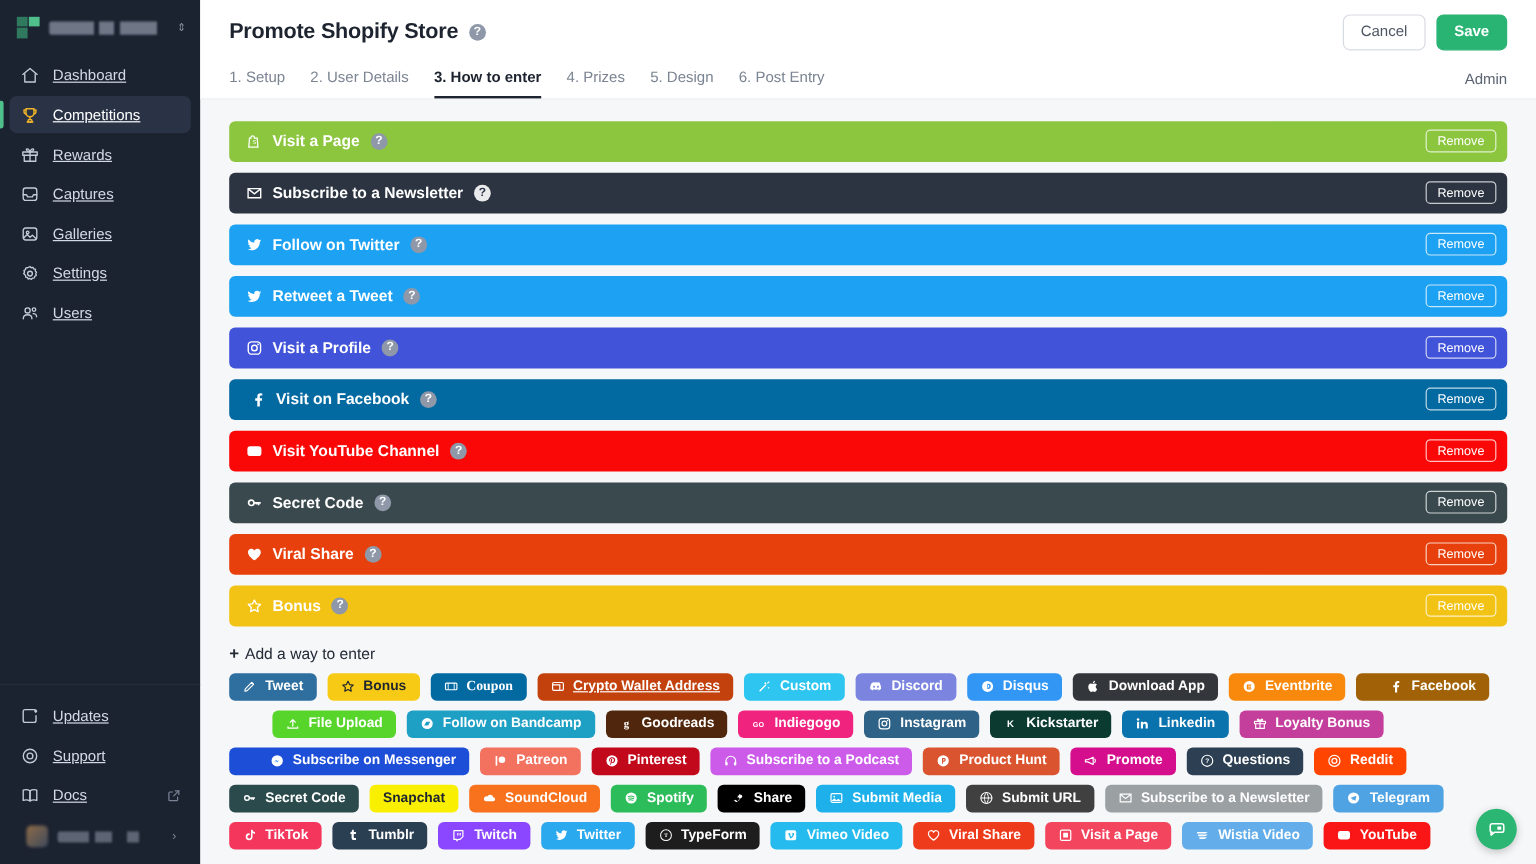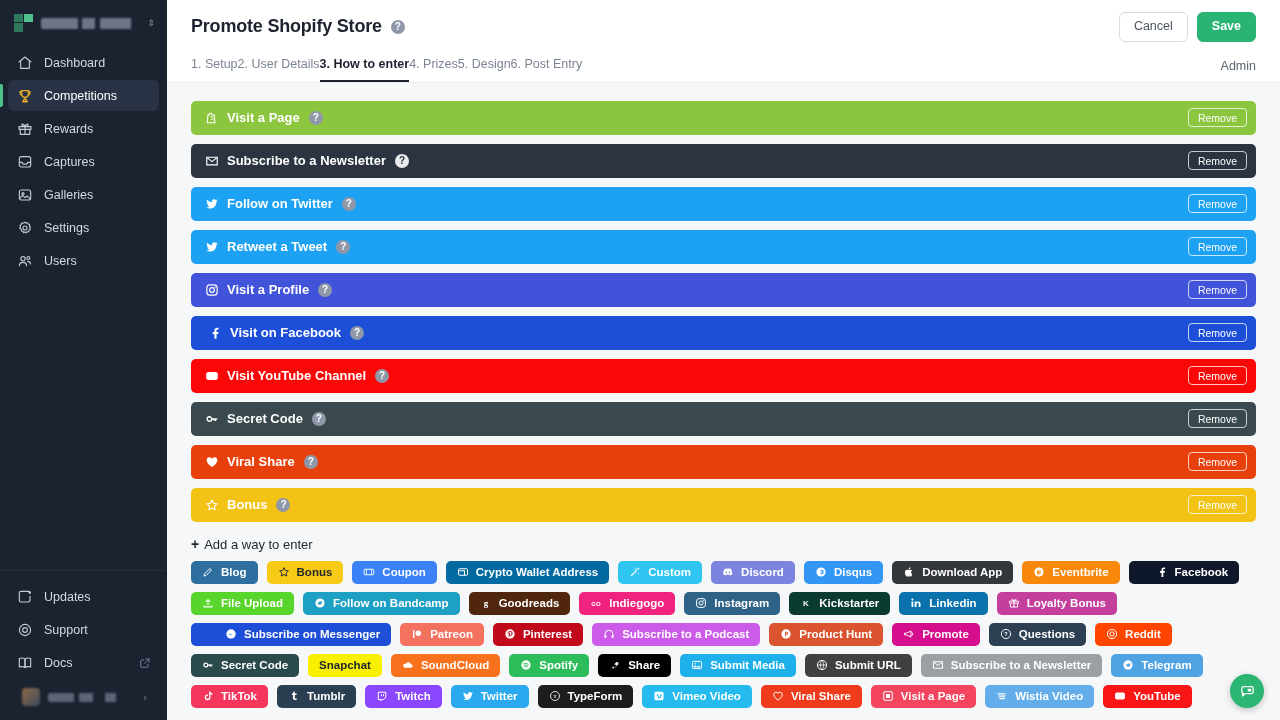--- a/index.html
+++ b/index.html
@@ -37,20 +37,21 @@
   }
   .brand-caret { font-size: 9px; color: #8a93a3; line-height: 1; }
 
   .nav { padding: 4px 8px 0 8px; }
   .nav-item {
     display: flex; align-items: center; gap: 11px;
     height: 31px; padding: 0 8px; margin-bottom: 2px;
     border-radius: 6px; cursor: pointer;
     font-size: 12.5px; color: #d4dae4;
     position: relative;
+    text-decoration: underline;
   }
   .nav-item.active { background: #2a3346; color: #ffffff; }
   .nav-item.active::before {
     content: ""; position: absolute; left: -8px; top: 4px;
     width: 3px; height: 23px; background: #4fbf8b; border-radius: 0 2px 2px 0;
   }
   .nav-ico { width: 17px; height: 17px; flex: 0 0 17px; display: flex; align-items: center; justify-content: center; }
   .nav-ico svg { width: 16px; height: 16px; display: block; }
   .sec-label {
     font-size: 10px; color: #6a7386; letter-spacing: .4px;
@@ -86,21 +87,21 @@
   .q-badge.dark { background: rgba(255,255,255,.9); color: #2a3346; }
   .top-actions { margin-left: auto; display: flex; align-items: center; gap: 9px; }
   .btn {
     font-size: 12.5px; border-radius: 6px; padding: 6px 14px; cursor: pointer;
     font-family: "Liberation Sans", sans-serif; line-height: 1.25; border: 1px solid transparent;
   }
   .btn-cancel { background: #fff; border-color: #d7dbe2; color: #4c5563; margin-left: 14px; }
   .btn-save { background: #29b473; border-color: #29b473; color: #fff; font-weight: 600; }
 
   .tabs-row { display: flex; align-items: flex-end; margin-top: 11px; }
-  .tabs { display: flex; }
+  .tabs { display: flex; gap: 21px; }
   .tab {
     font-size: 12.5px; color: #7b8492; padding: 4px 0 9px 0;
     cursor: pointer; border-bottom: 2px solid transparent; white-space: nowrap;
   }
   .tab.active { color: #1d2430; font-weight: 700; border-bottom-color: #1d2430; }
   .admin-label { margin-left: auto; font-size: 12.5px; color: #5b6472; padding-bottom: 9px; }
 
   
   .content { flex: 1; overflow: hidden; padding: 18px 24px 0 24px; }
   .methods { display: flex; flex-direction: column; gap: 9px; }
@@ -365,21 +366,21 @@
               <svg viewBox="0 0 24 24" fill="currentColor">
                 <rect x="3.2" y="3.2" width="17.6" height="17.6" rx="5" fill="none" stroke="currentColor" stroke-width="2"></rect>
                 <circle cx="12" cy="12" r="4" fill="none" stroke="currentColor" stroke-width="2"></circle>
                 <circle cx="17.2" cy="6.9" r="1.2"></circle>
               </svg>
             </span>
             <span class="m-label">Visit a Profile</span>
             <span class="q-badge">?</span>
             <button class="m-remove">Remove</button>
           </div>
-          <div class="method" style="background: #1d4ed8; padding-left: 16px;">
+          <div class="method" style="background: #0369a1; padding-left: 16px;">
             <span class="m-ico">
               <svg viewBox="0 0 24 24" fill="currentColor">
                 <path d="M14.6 22v-8.4h2.9l.5-3.4h-3.4V8a1.7 1.7 0 0 1 1.9-1.8h1.6V3.2A23 23 0 0 0 15.6 3C13 3 11 4.6 11 7.6v2.6H8v3.4h3V22z"></path>
               </svg>
             </span>
             <span class="m-label">Visit on Facebook</span>
             <span class="q-badge">?</span>
             <button class="m-remove">Remove</button>
           </div>
           <div class="method" style="background: rgb(250, 7, 7);">
@@ -433,40 +434,40 @@
       </div>
 
       <div class="tags">
           <div class="tag" style="background: rgb(47, 111, 159); color: rgb(255, 255, 255);">
             <span class="t-ico">
               <svg viewBox="0 0 24 24" fill="currentColor">
                 <path d="M4 20l.9-4 10.6-10.6 3.1 3.1L8 19.1z" fill="none" stroke="currentColor" stroke-width="1.9" stroke-linejoin="round"></path>
                 <path d="M15.5 5.4l3.1 3.1" stroke="currentColor" stroke-width="1.9"></path>
               </svg>
             </span>
-            <span>Blog</span>
+            <span>Tweet</span>
           </div>
           <div class="tag" style="background: rgb(247, 203, 21); color: rgb(29, 36, 48);">
             <span class="t-ico">
               <svg viewBox="0 0 24 24" fill="currentColor">
                 <path d="M12 3.4l2.7 5.6 6 .8-4.4 4.2 1.1 6-5.4-2.9-5.4 2.9 1.1-6L3.3 9.8l6-.8z" fill="none" stroke="currentColor" stroke-width="1.9" stroke-linejoin="round"></path>
               </svg>
             </span>
             <span>Bonus</span>
           </div>
-          <div class="tag" style="background: #3b82f6; color: rgb(255, 255, 255);">
+          <div class="tag" style="background: #0369a1; color: rgb(255, 255, 255); font-family: Liberation Serif, serif;">
             <span class="t-ico">
               <svg viewBox="0 0 24 24" fill="currentColor">
                 <rect x="2.5" y="6.5" width="19" height="11" rx="1.6" fill="none" stroke="currentColor" stroke-width="1.9"></rect>
                 <path d="M7 6.5v11M17 6.5v11" stroke="currentColor" stroke-width="1.5"></path>
               </svg>
             </span>
             <span>Coupon</span>
           </div>
-          <div class="tag" style="background: #0369a1; color: rgb(255, 255, 255);">
+          <div class="tag" style="background: #c2410c; color: rgb(255, 255, 255); text-decoration: underline;">
             <span class="t-ico">
               <svg viewBox="0 0 24 24" fill="currentColor">
                 <rect x="3" y="5.5" width="18" height="13" rx="2.2" fill="none" stroke="currentColor" stroke-width="2"></rect>
                 <path d="M3 9.5h12v9" fill="none" stroke="currentColor" stroke-width="2"></path>
               </svg>
             </span>
             <span>Crypto Wallet Address</span>
           </div>
           <div class="tag" style="background: rgb(46, 197, 240); color: rgb(255, 255, 255);">
             <span class="t-ico">
@@ -505,29 +506,29 @@
           </div>
           <div class="tag" style="background: rgb(248, 137, 13); color: rgb(255, 255, 255);">
             <span class="t-ico">
               <svg viewBox="0 0 24 24" fill="currentColor">
                 <circle cx="12" cy="12" r="9.2"></circle>
                 <path d="M8 9h7.4v2.1H10v1h5v2H10v1.1h5.5V17H8z" fill="#f8890d"></path>
               </svg>
             </span>
             <span>Eventbrite</span>
           </div>
-          <div class="tag" style="background: #0f172a; color: rgb(255, 255, 255); padding-left: 27px;">
+          <div class="tag" style="background: #a16207; color: rgb(255, 255, 255); padding-left: 27px;">
             <span class="t-ico">
               <svg viewBox="0 0 24 24" fill="currentColor">
                 <path d="M14.6 22v-8.4h2.9l.5-3.4h-3.4V8a1.7 1.7 0 0 1 1.9-1.8h1.6V3.2A23 23 0 0 0 15.6 3C13 3 11 4.6 11 7.6v2.6H8v3.4h3V22z"></path>
               </svg>
             </span>
             <span>Facebook</span>
           </div>
-          <div class="tag" style="background: rgb(88, 213, 43); color: rgb(255, 255, 255);">
+          <div class="tag" style="background: rgb(88, 213, 43); color: rgb(255, 255, 255); margin-left: 36px;">
             <span class="t-ico">
               <svg viewBox="0 0 24 24" fill="currentColor">
                 <path d="M12 16V5.5M7.8 9.5L12 5.3l4.2 4.2" fill="none" stroke="currentColor" stroke-width="2.1" stroke-linecap="round" stroke-linejoin="round"></path>
                 <path d="M4 17.5v2.2h16v-2.2" fill="none" stroke="currentColor" stroke-width="2.1" stroke-linecap="round"></path>
               </svg>
             </span>
             <span>File Upload</span>
           </div>
           <div class="tag" style="background: rgb(30, 159, 196); color: rgb(255, 255, 255);">
             <span class="t-ico">

